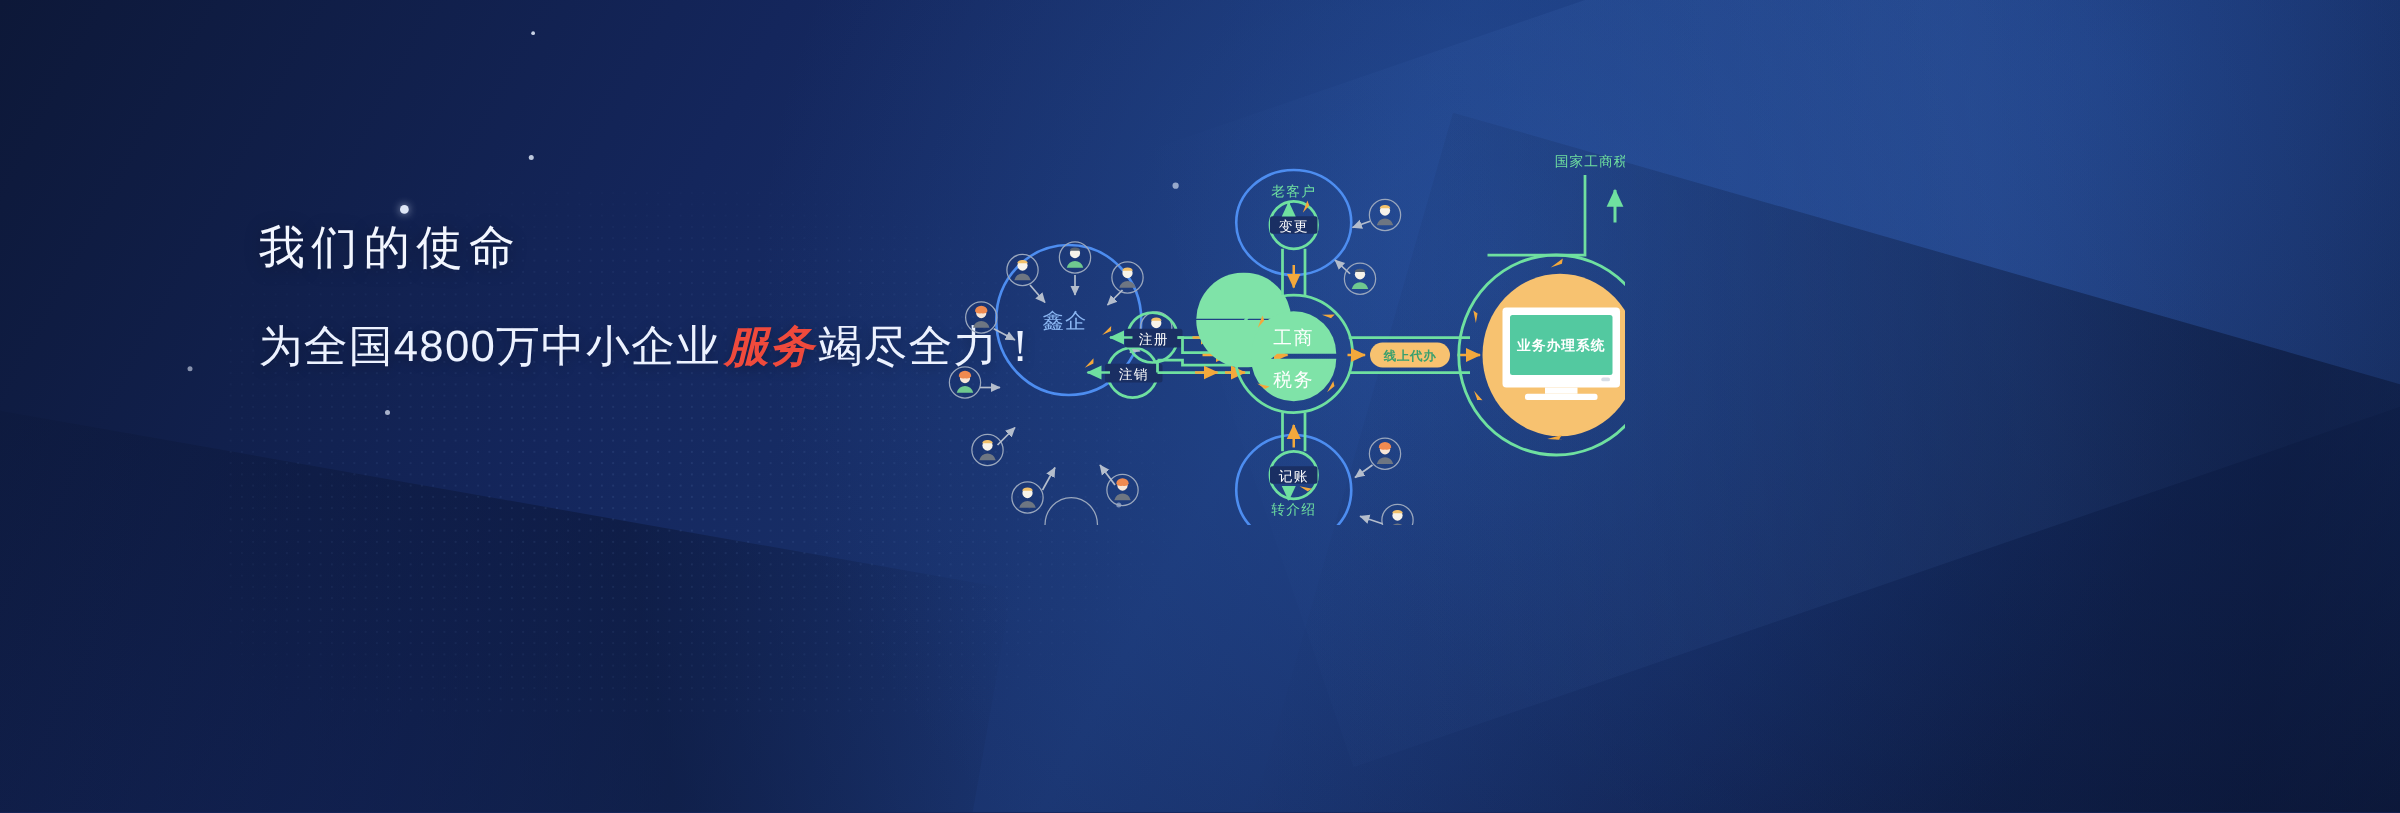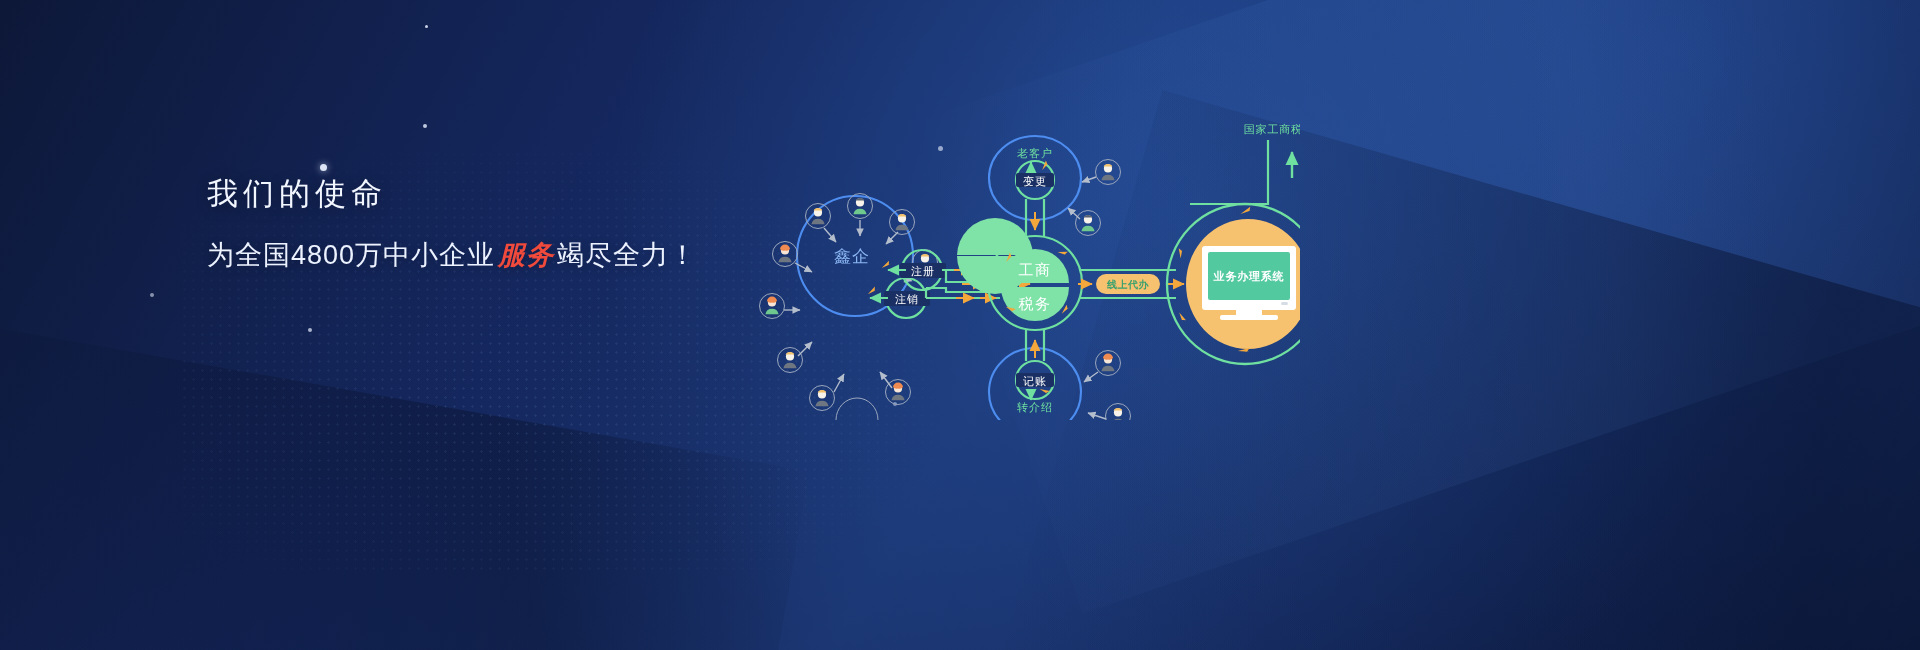--- a/index.html
+++ b/index.html
@@ -31,25 +31,25 @@
     background-size:9px 9px;
     -webkit-mask-image:radial-gradient(ellipse at 45% 55%, #000 0%, rgba(0,0,0,.5) 55%, transparent 78%);
     mask-image:radial-gradient(ellipse at 45% 55%, #000 0%, rgba(0,0,0,.5) 55%, transparent 78%);
     pointer-events:none;}
 
   .star{position:absolute;border-radius:50%;background:#e9f1ff;pointer-events:none;}
 
   
   #hero{position:absolute;left:207px;top:175px;width:640px;}
   #hero .title{
-    font-size:31px;line-height:1.25;color:#f2f6ff;letter-spacing:5px;font-weight:400;
+    font-size:37px;line-height:1.25;color:#f2f6ff;letter-spacing:5px;font-weight:400;
     text-shadow:0 2px 14px rgba(0,0,0,.35);
   }
   #hero .subtitle{
-    margin-top:23px;font-size:27px;letter-spacing:1px;color:#ecf2ff;white-space:nowrap;
+    margin-top:33px;font-size:35px;letter-spacing:1px;color:#ecf2ff;white-space:nowrap;
     text-shadow:0 2px 10px rgba(0,0,0,.3);
   }
   #hero .subtitle .hl{color:#ef4a3c;font-weight:700;font-style:italic;padding:0 3px;}
 
   
   #diagram{position:absolute;left:740px;top:120px;width:560px;height:300px;}
   #diagram svg{display:block;}
   .lbl{font-family:"Liberation Sans","DejaVu Sans",sans-serif;}
 </style>
 </head>

